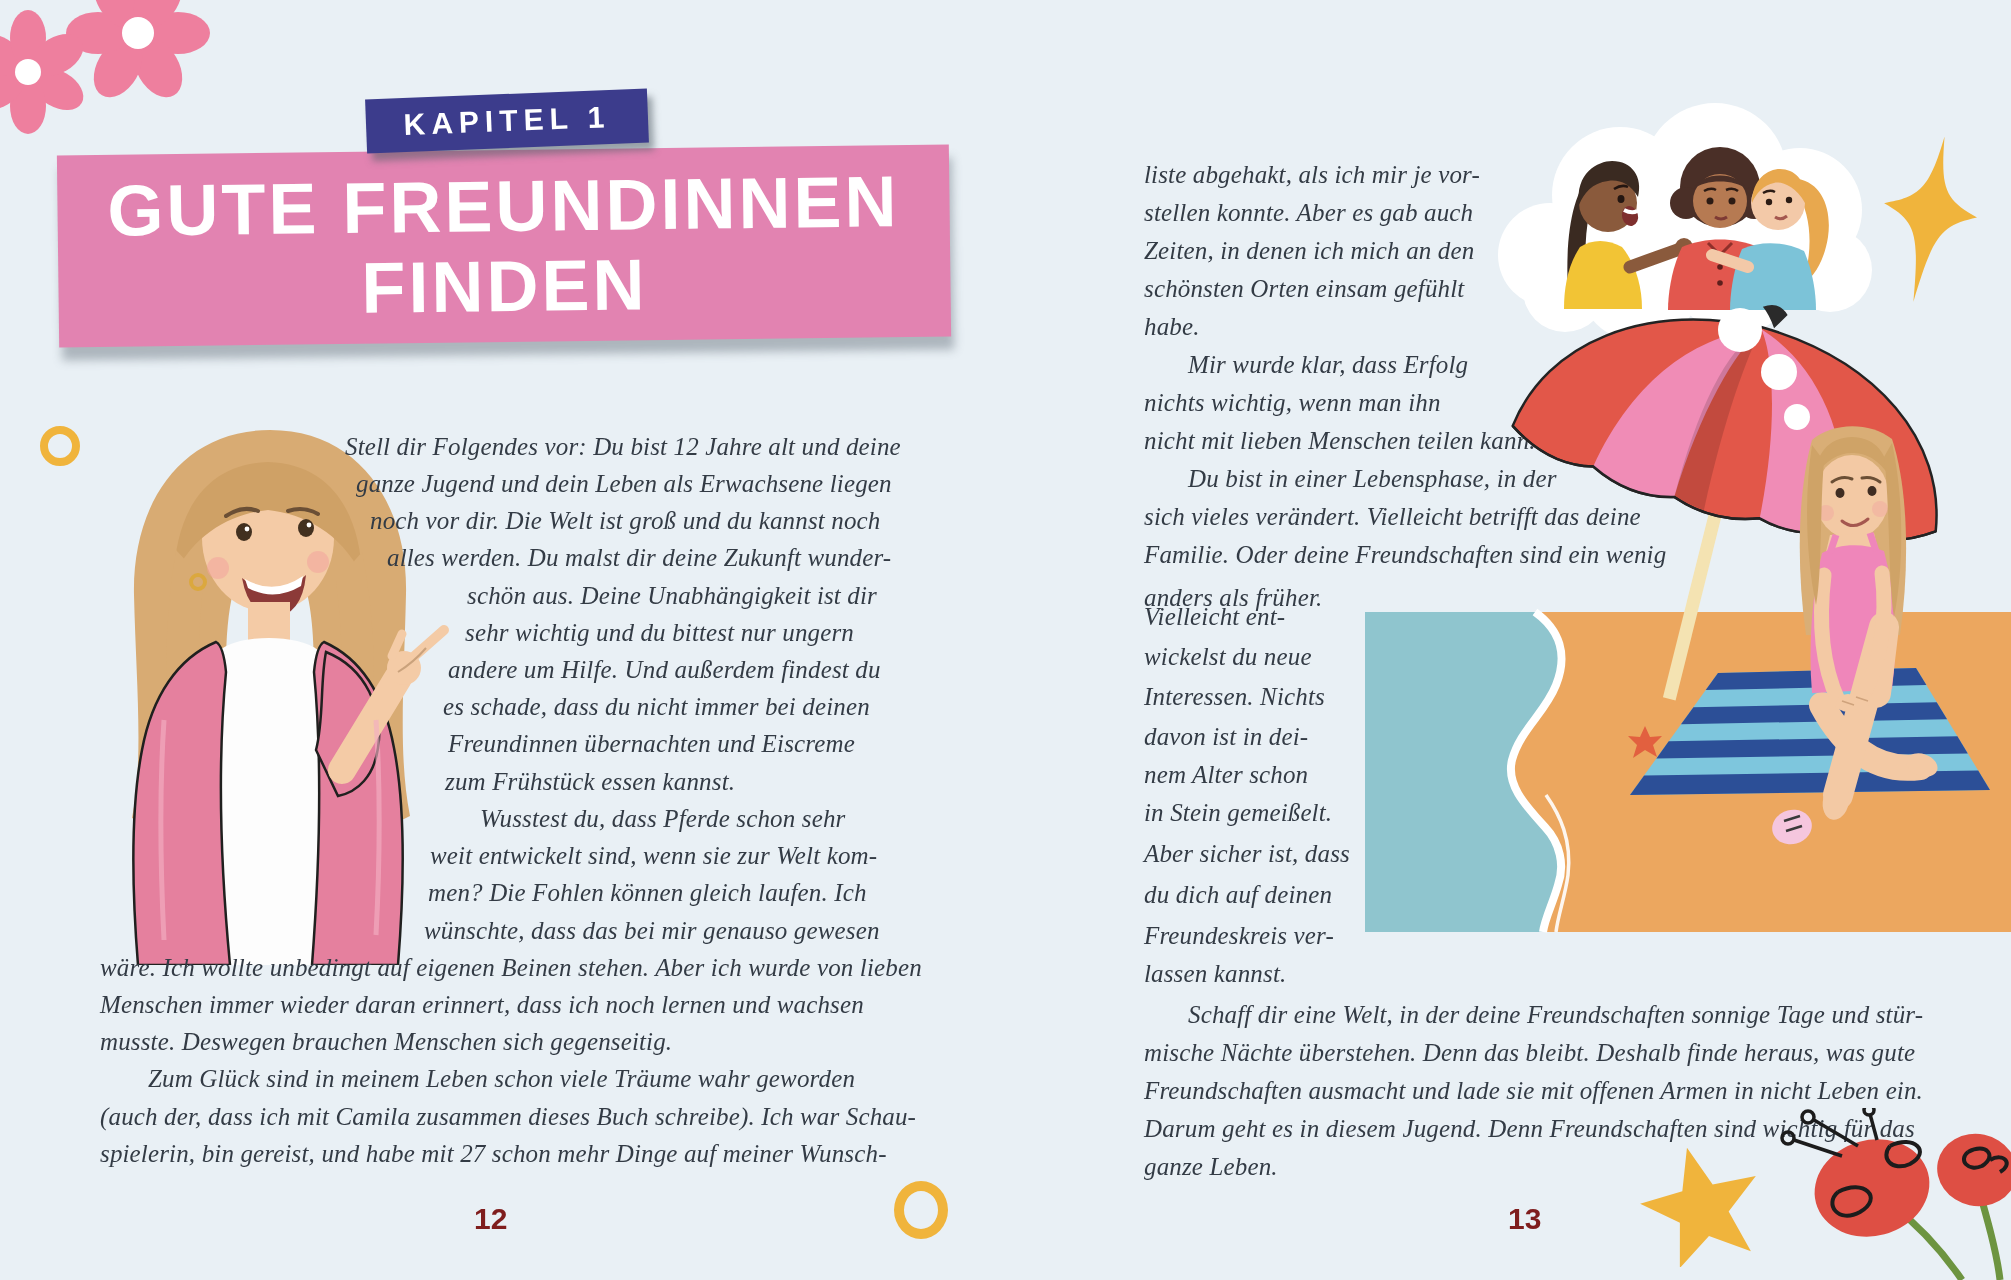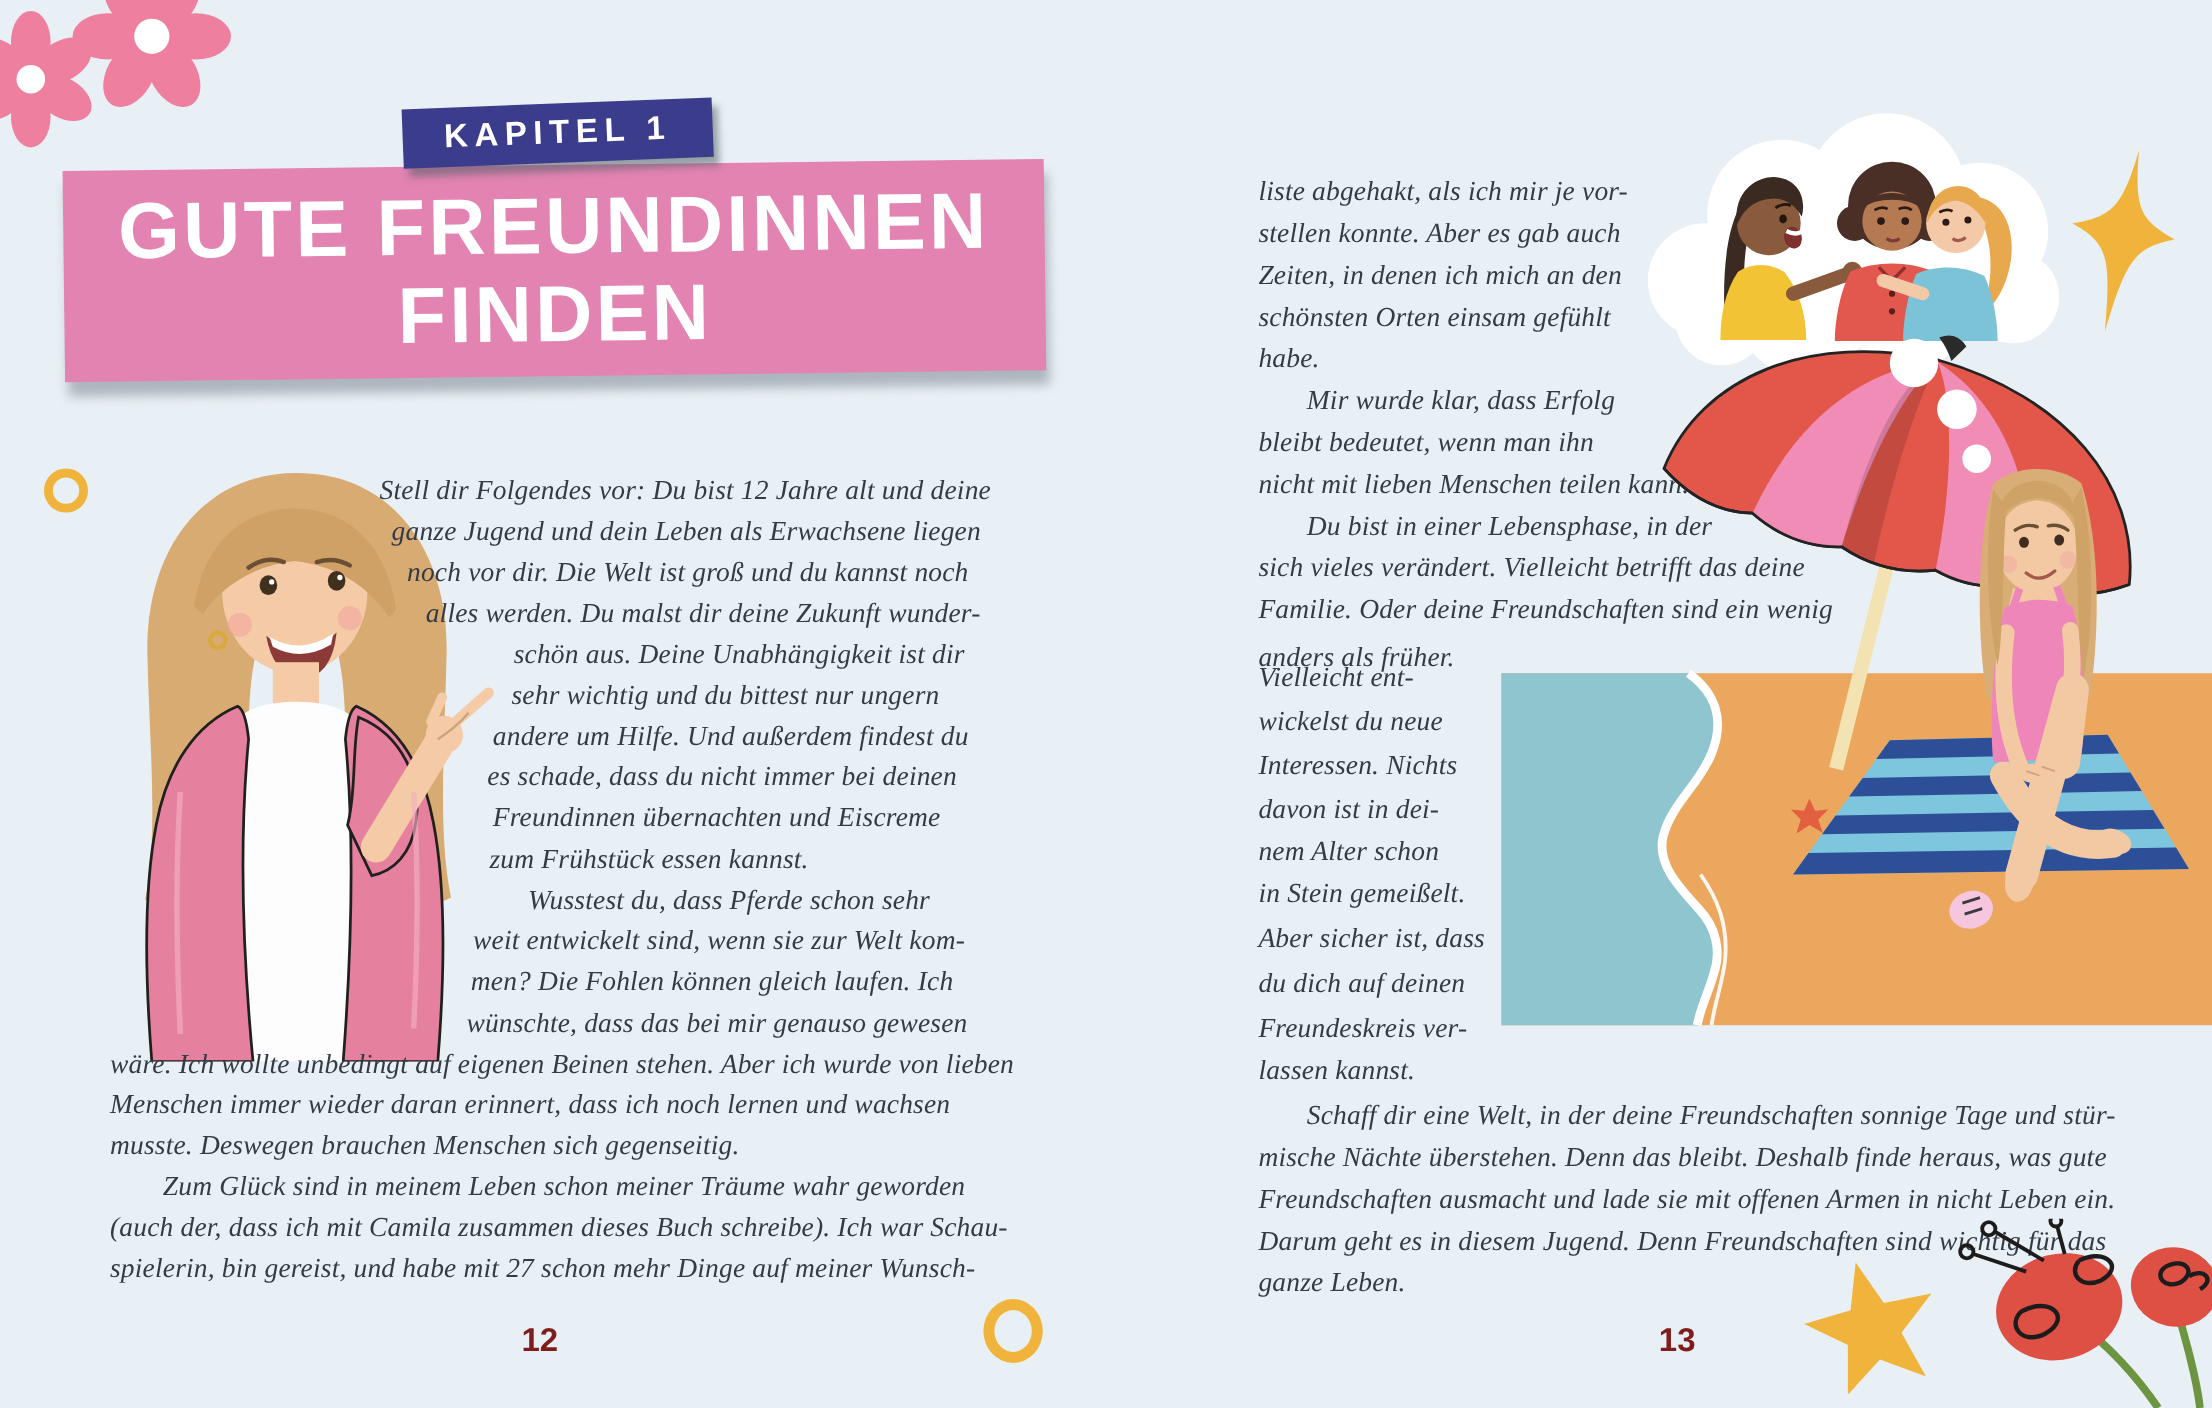--- a/index.html
+++ b/index.html
@@ -123,35 +123,35 @@
   <div class="bl" style="left:448px;top:727px">Freundinnen übernachten und Eiscreme</div>
   <div class="bl" style="left:443px;top:690px">es schade, dass du nicht immer bei deinen</div>
   <div class="bl" style="left:445px;top:765px">zum Frühstück essen kannst.</div>
   <div class="bl" style="left:480px;top:802px">Wusstest du, dass Pferde schon sehr</div>
   <div class="bl" style="left:430px;top:839px">weit entwickelt sind, wenn sie zur Welt kom-</div>
   <div class="bl" style="left:428px;top:876px">men? Die Fohlen können gleich laufen. Ich</div>
   <div class="bl" style="left:424px;top:914px">wünschte, dass das bei mir genauso gewesen</div>
   <div class="bl" style="left:100px;top:951px">wäre. Ich wollte unbedingt auf eigenen Beinen stehen. Aber ich wurde von lieben</div>
   <div class="bl" style="left:100px;top:988px">Menschen immer wieder daran erinnert, dass ich noch lernen und wachsen</div>
   <div class="bl" style="left:100px;top:1025px">musste. Deswegen brauchen Menschen sich gegenseitig.</div>
-  <div class="bl" style="left:148px;top:1062px">Zum Glück sind in meinem Leben schon meiner Träume wahr geworden</div>
+  <div class="bl" style="left:148px;top:1062px">Zum Glück sind in meinem Leben schon viele Träume wahr geworden</div>
   <div class="bl" style="left:100px;top:1100px">(auch der, dass ich mit Camila zusammen dieses Buch schreibe). Ich war Schau-</div>
   <div class="bl" style="left:100px;top:1137px">spielerin, bin gereist, und habe mit 27 schon mehr Dinge auf meiner Wunsch-</div>
 
   <div class="pn" style="left:474px;top:1202px">12</div>
 
   <div class="ring" style="left:894px;top:1181px;width:34px;height:38px;border-width:10px"></div>
 
   <div class="bl" style="left:1144px;top:158px">liste abgehakt, als ich mir je vor-</div>
   <div class="bl" style="left:1144px;top:196px">stellen konnte. Aber es gab auch</div>
   <div class="bl" style="left:1144px;top:234px">Zeiten, in denen ich mich an den</div>
   <div class="bl" style="left:1144px;top:272px">schönsten Orten einsam gefühlt</div>
   <div class="bl" style="left:1144px;top:310px">habe.</div>
   <div class="bl" style="left:1188px;top:348px">Mir wurde klar, dass Erfolg</div>
-  <div class="bl" style="left:1144px;top:386px">bleibt bedeutet, wenn man ihn</div>
+  <div class="bl" style="left:1144px;top:386px">nichts wichtig, wenn man ihn</div>
   <div class="bl" style="left:1144px;top:424px">nicht mit lieben Menschen teilen kann.</div>
   <div class="bl" style="left:1188px;top:462px">Du bist in einer Lebensphase, in der</div>
   <div class="bl" style="left:1144px;top:500px">sich vieles verändert. Vielleicht betrifft das deine</div>
   <div class="bl" style="left:1144px;top:538px">Familie. Oder deine Freundschaften sind ein wenig</div>
   <div class="bl" style="left:1144px;top:581px">anders als früher.</div>
   <div class="bl" style="left:1144px;top:600px">Vielleicht ent-</div>
   <div class="bl" style="left:1144px;top:640px">wickelst du neue</div>
   <div class="bl" style="left:1144px;top:680px">Interessen. Nichts</div>
   <div class="bl" style="left:1144px;top:720px">davon ist in dei-</div>
   <div class="bl" style="left:1144px;top:758px">nem Alter schon</div>

